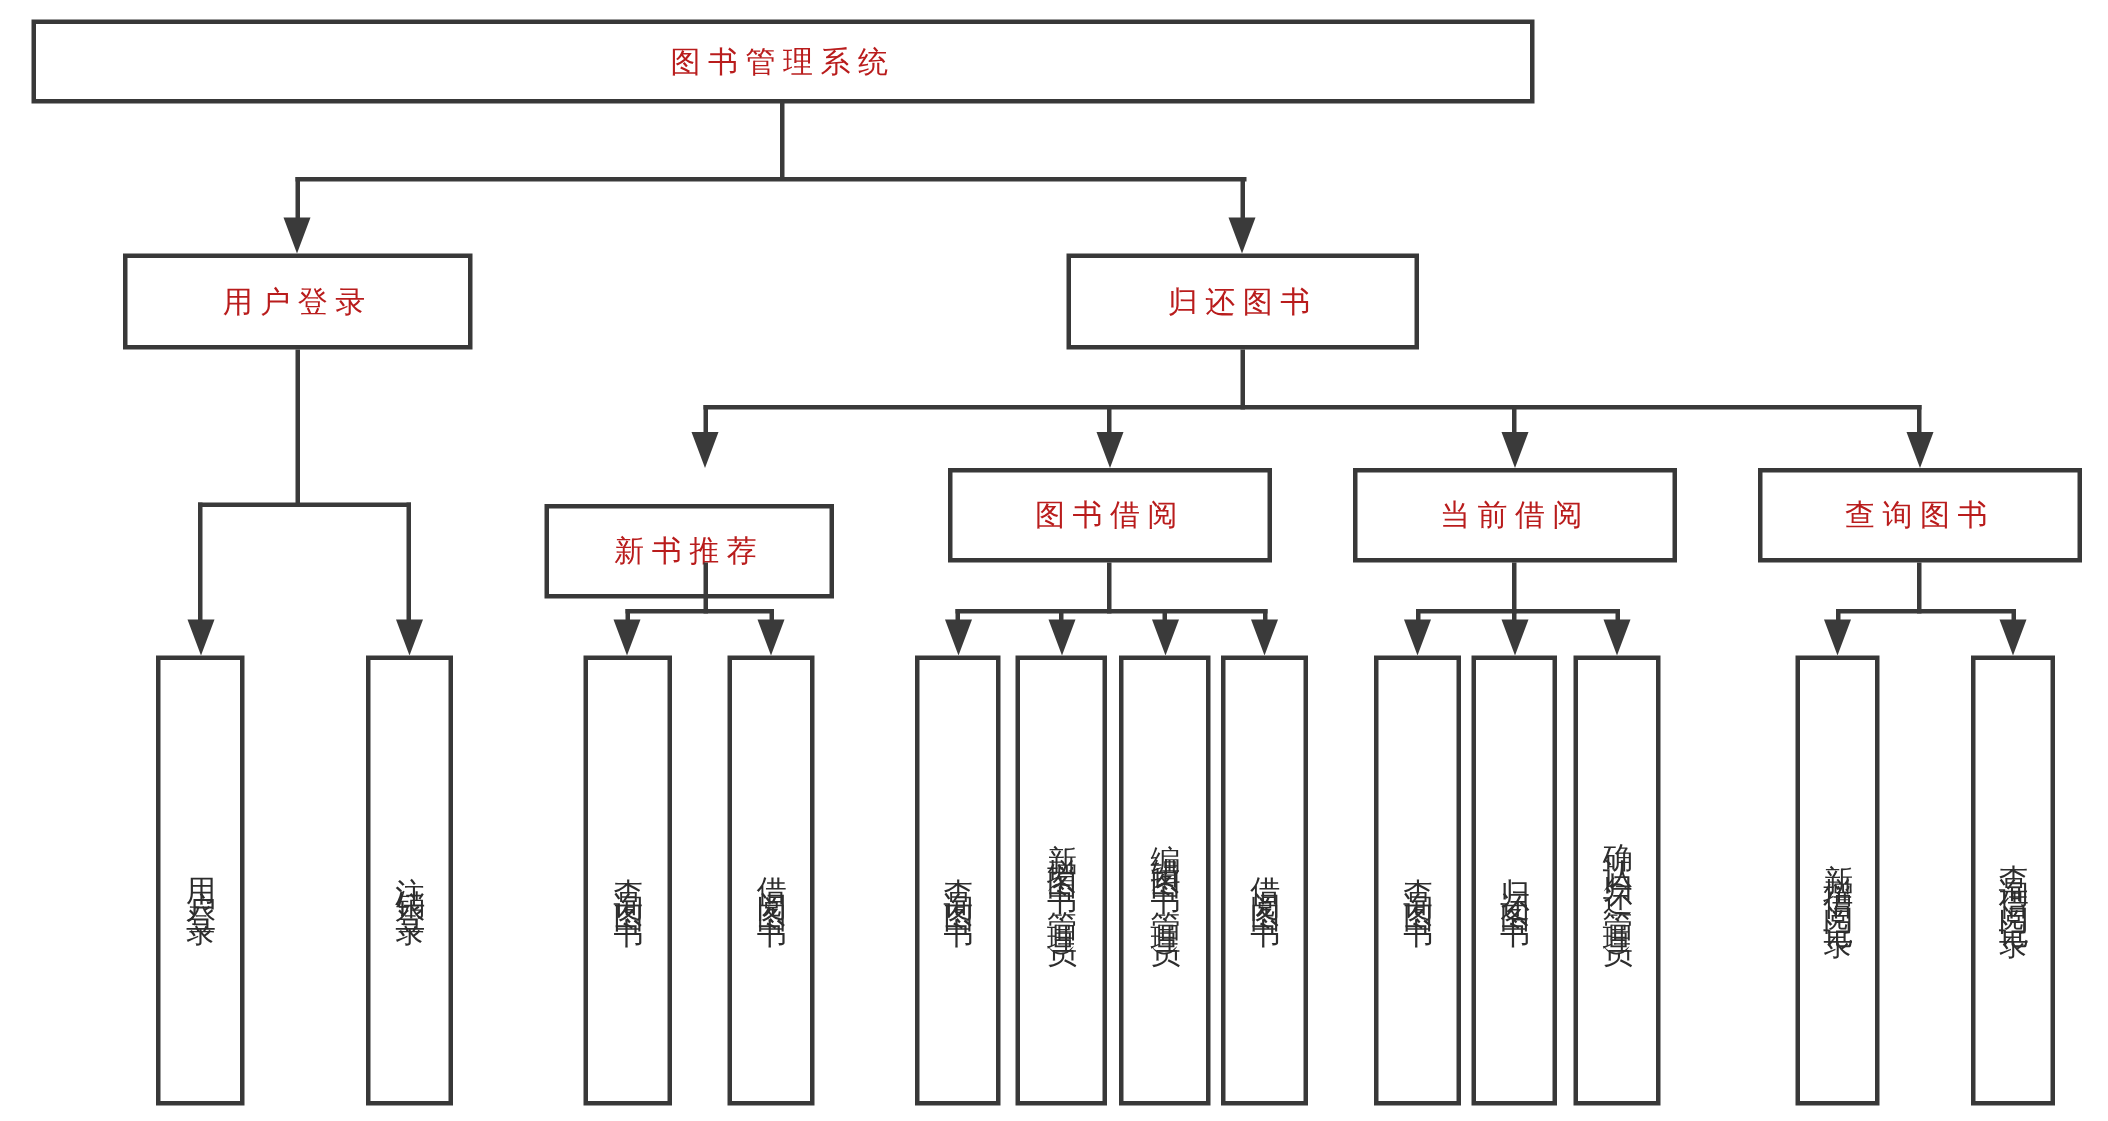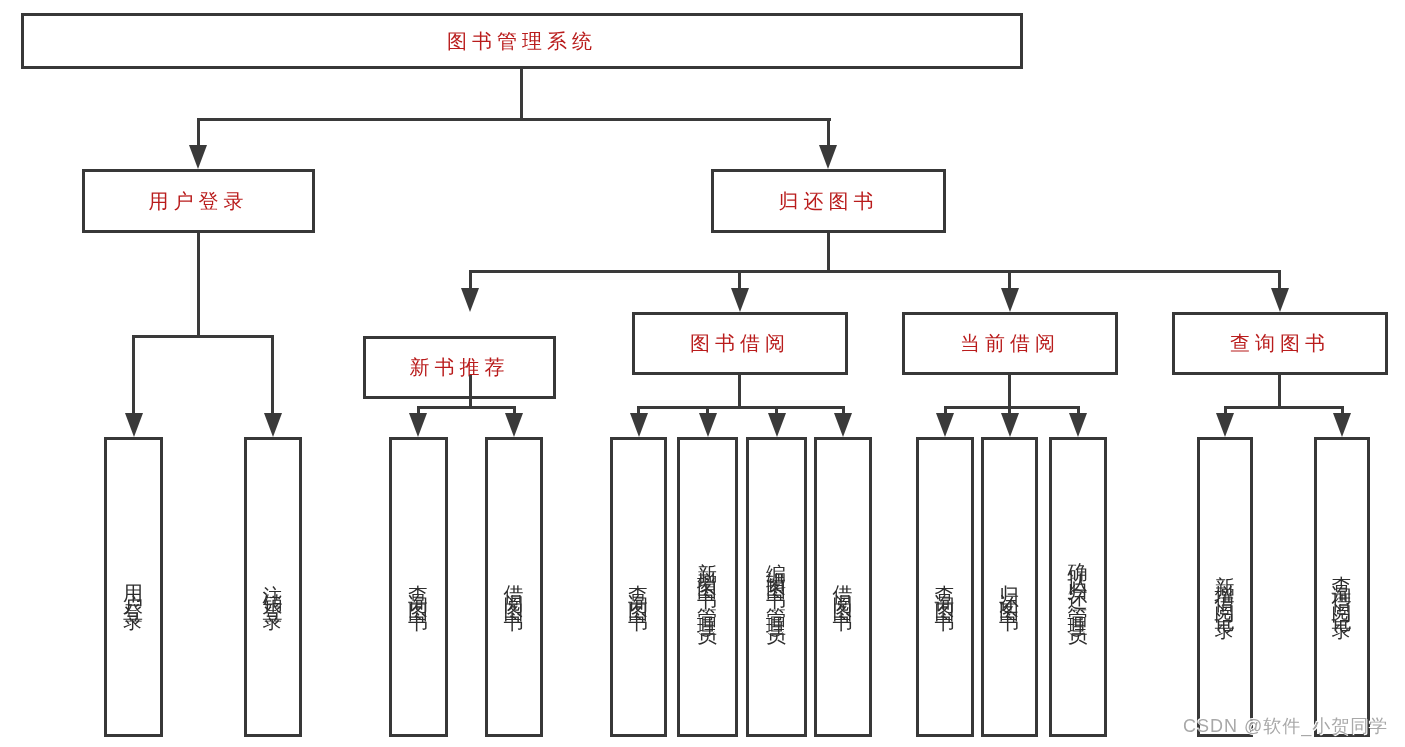--- a/index.html
+++ b/index.html
@@ -143,15 +143,14 @@
     <span>确认归还（管理员）</span>
   </div>
 
   <div class="vbox" style="left:1197px;width:56px;">
     <span>新增借阅记录</span>
   </div>
   <div class="vbox" style="left:1314px;width:56px;">
     <span>查询借阅记录</span>
   </div>
 
-  <div class="watermark">CSDN @软件_小贺同学</div>
 
 </div>
 
 </body></html>

